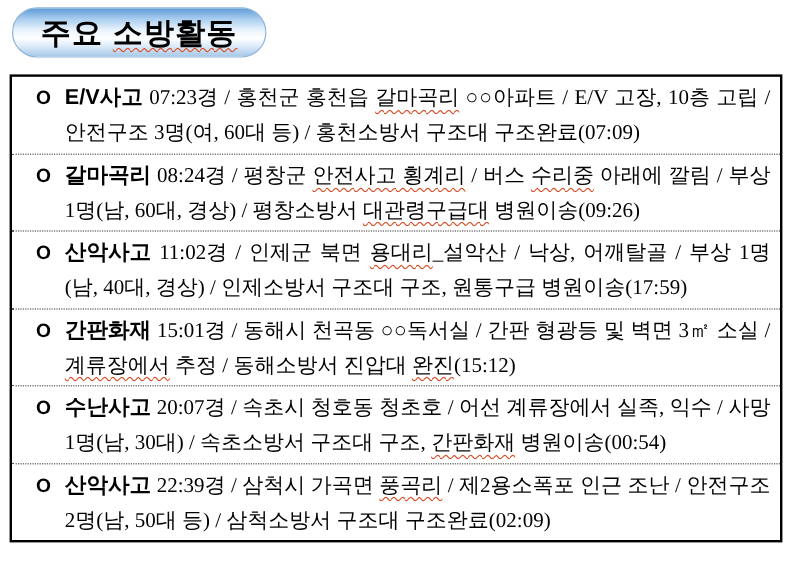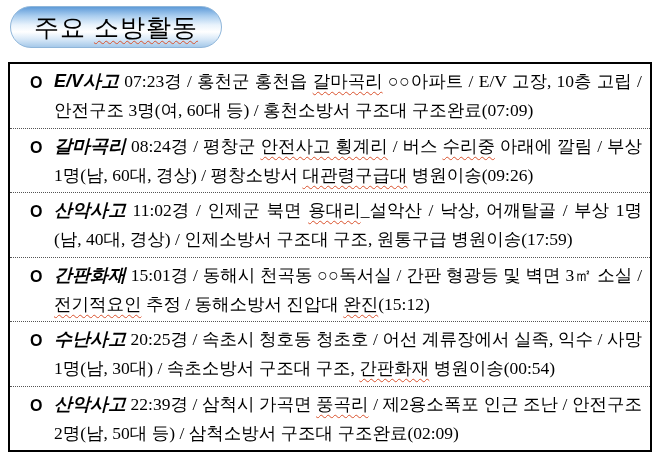--- a/index.html
+++ b/index.html
@@ -9,21 +9,21 @@
     color:#000;position:relative;
   }
   .title-badge{
     position:absolute;left:10px;top:6px;height:40px;
     padding:0 23px;border-radius:21px;
     background:linear-gradient(180deg,#5f9bd8 0%,#a9cdef 22%,#e9f3fc 45%,#ffffff 62%,#d9e9f8 80%,#a6c9e9 100%);
     border:1px solid #8fb6da;
     box-shadow:0 0 0 1px #dcea f5;
     display:flex;align-items:center;
     font-family:"Liberation Sans","DejaVu Sans",sans-serif;
-    font-weight:normal;font-size:25px;letter-spacing:1px;color:#000;
+    font-weight:bold;font-size:25px;letter-spacing:1px;color:#000;
   }
   .report-box{
     position:absolute;left:8px;top:62px;width:644px;height:390px;
     border:2px solid #000;box-sizing:border-box;
     display:flex;flex-direction:column;
   }
   .item{
     flex:1;position:relative;box-sizing:border-box;
     padding:3px 8px 2px 44px;
     font-size:17.5px;line-height:29px;
@@ -31,37 +31,37 @@
     border-bottom:1px dotted #555;
   }
   .item:last-child{border-bottom:none;}
   .bullet{
     position:absolute;left:20px;top:4px;
     font-family:"Liberation Sans","DejaVu Sans",sans-serif;
     font-weight:bold;font-size:16px;line-height:29px;
   }
   .label{
     font-family:"Liberation Sans","DejaVu Sans",sans-serif;
-    font-weight:bold;font-size:18px;font-style:italic;
+    font-weight:bold;font-size:18px;
   }
   .wavy{
     text-decoration-line:underline;
     text-decoration-style:wavy;
     text-decoration-color:#d9512c;
     text-decoration-thickness:1px;
     text-underline-offset:4px;
   }
 </style>
 </head>
 <body>
 
 <div class="title-badge">
   <span id="title-text"><span>주요 </span><span class="wavy">소방활동</span></span>
 </div>
 
 <div class="report-box" id="activity-list">
     <div class="item"><span class="bullet">O</span><span class="label">E/V사고</span><span> 07:23경  /  홍천군 홍천읍 </span><span class="wavy">갈마곡리</span><span> ○○아파트 / E/V 고장, 10층 고립 / 안전구조 3명(여, 60대 등) / 홍천소방서 구조대 구조완료(07:09)</span></div>
     <div class="item"><span class="bullet">O</span><span class="label">갈마곡리</span><span> 08:24경  /  평창군 </span><span class="wavy">안전사고 횡계리</span><span> / 버스 </span><span class="wavy">수리중</span><span> 아래에 깔림 / 부상 1명(남, 60대, 경상) / 평창소방서 </span><span class="wavy">대관령구급대</span><span> 병원이송(09:26)</span></div>
     <div class="item"><span class="bullet">O</span><span class="label">산악사고</span><span> 11:02경  /  인제군 북면 </span><span class="wavy">용대리</span><span>_설악산 / 낙상, 어깨탈골 / 부상 1명(남, 40대, 경상) / 인제소방서 구조대 구조, 원통구급 병원이송(17:59)</span></div>
-    <div class="item"><span class="bullet">O</span><span class="label">간판화재</span><span> 15:01경  /  동해시 천곡동 ○○독서실 / 간판 형광등 및 벽면 3㎡ 소실 / </span><span class="wavy">전기적요인</span><span> 추정 / 동해소방서 진압대 </span><span class="wavy">완진</span><span>(15:12)</span></div>
-    <div class="item"><span class="bullet">O</span><span class="label">수난사고</span><span> 20:25경  /  속초시 청호동 청초호 / 어선 계류장에서 실족, 익수 / 사망 1명(남, 30대) / 속초소방서 구조대 구조, </span><span class="wavy">간판화재</span><span> 병원이송(00:54)</span></div>
+    <div class="item"><span class="bullet">O</span><span class="label">간판화재</span><span> 15:01경  /  동해시 천곡동 ○○독서실 / 간판 형광등 및 벽면 3㎡ 소실 / </span><span class="wavy">계류장에서</span><span> 추정 / 동해소방서 진압대 </span><span class="wavy">완진</span><span>(15:12)</span></div>
+    <div class="item"><span class="bullet">O</span><span class="label">수난사고</span><span> 20:07경  /  속초시 청호동 청초호 / 어선 계류장에서 실족, 익수 / 사망 1명(남, 30대) / 속초소방서 구조대 구조, </span><span class="wavy">간판화재</span><span> 병원이송(00:54)</span></div>
     <div class="item"><span class="bullet">O</span><span class="label">산악사고</span><span> 22:39경  /  삼척시 가곡면 </span><span class="wavy">풍곡리</span><span> / 제2용소폭포 인근 조난 / 안전구조 2명(남, 50대 등) / 삼척소방서 구조대 구조완료(02:09)</span></div>
   </div>
 
 </body></html>

